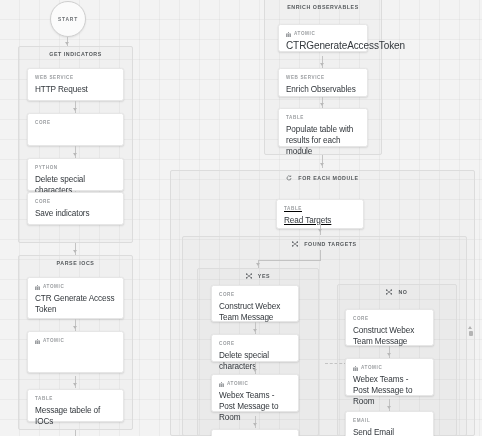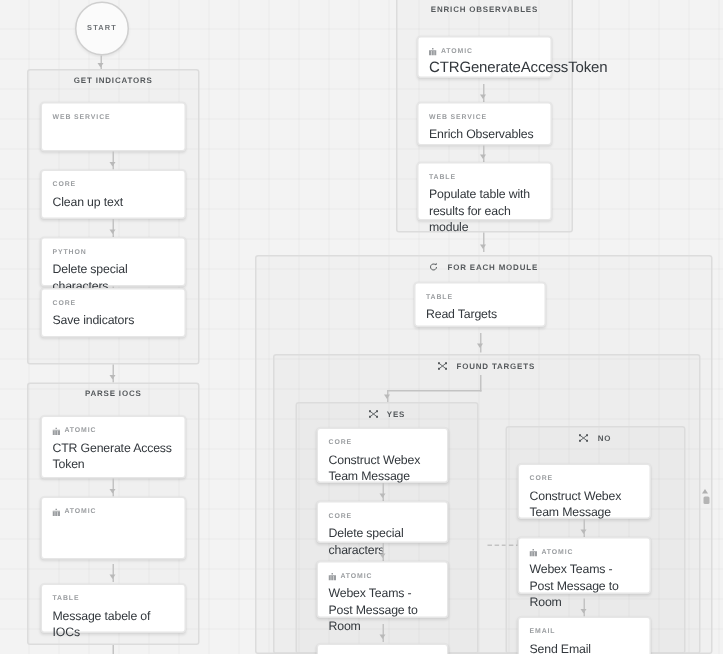--- a/index.html
+++ b/index.html
@@ -155,29 +155,29 @@
   <div class="arrow" style="left:65px;top:42px;"></div>
 
   <div class="group" style="left:18px;top:46px;width:115px;height:197px;">
     <div class="group-title">GET INDICATORS</div>
   </div>
 
   <div class="card" style="left:27px;top:68px;width:97px;height:33px;">
     <div class="kicker">
         <span>WEB SERVICE</span>
       </div>
+    <div class="title">HTTP Request</div>
   </div>
   <div class="conn v" style="left:75px;top:101px;height:12px;"></div>
   <div class="arrow" style="left:73px;top:108px;"></div>
 
   <div class="card" style="left:27px;top:113px;width:97px;height:33px;">
     <div class="kicker">
         <span>CORE</span>
       </div>
-    <div class="title">Clean up text</div>
   </div>
   <div class="conn v" style="left:75px;top:146px;height:12px;"></div>
   <div class="arrow" style="left:73px;top:153px;"></div>
 
   <div class="card" style="left:27px;top:158px;width:97px;height:33px;">
     <div class="kicker">
         <span>PYTHON</span>
       </div>
     <div class="title">Delete special characters</div>
   </div>
@@ -287,21 +287,21 @@
       <span class="gicon">
         <svg width="6" height="6" viewBox="0 0 12 12">
             <path d="M10 6a4 4 0 1 1-1.4-3.05" fill="none" stroke="#55595c" stroke-width="1.3"></path>
             <path d="M10.2 0.4 L10.2 3.3 L7.4 3.0 Z" fill="#55595c"></path>
           </svg>
       </span>
       <span>FOR EACH MODULE</span>
     </div>
   </div>
 
-  <div class="card" style="left:276px;top:188px;width:88px;height:30px;">
+  <div class="card" style="left:276px;top:199px;width:88px;height:30px;text-decoration:underline;">
     <div class="kicker">
         <span>TABLE</span>
       </div>
     <div class="title">Read Targets</div>
   </div>
   <div class="conn v" style="left:320px;top:222px;height:13px;"></div>
   <div class="arrow" style="left:318px;top:229px;"></div>
 
   <div class="group" style="left:182px;top:236px;width:285px;height:200px;">
     <div class="group-title">

